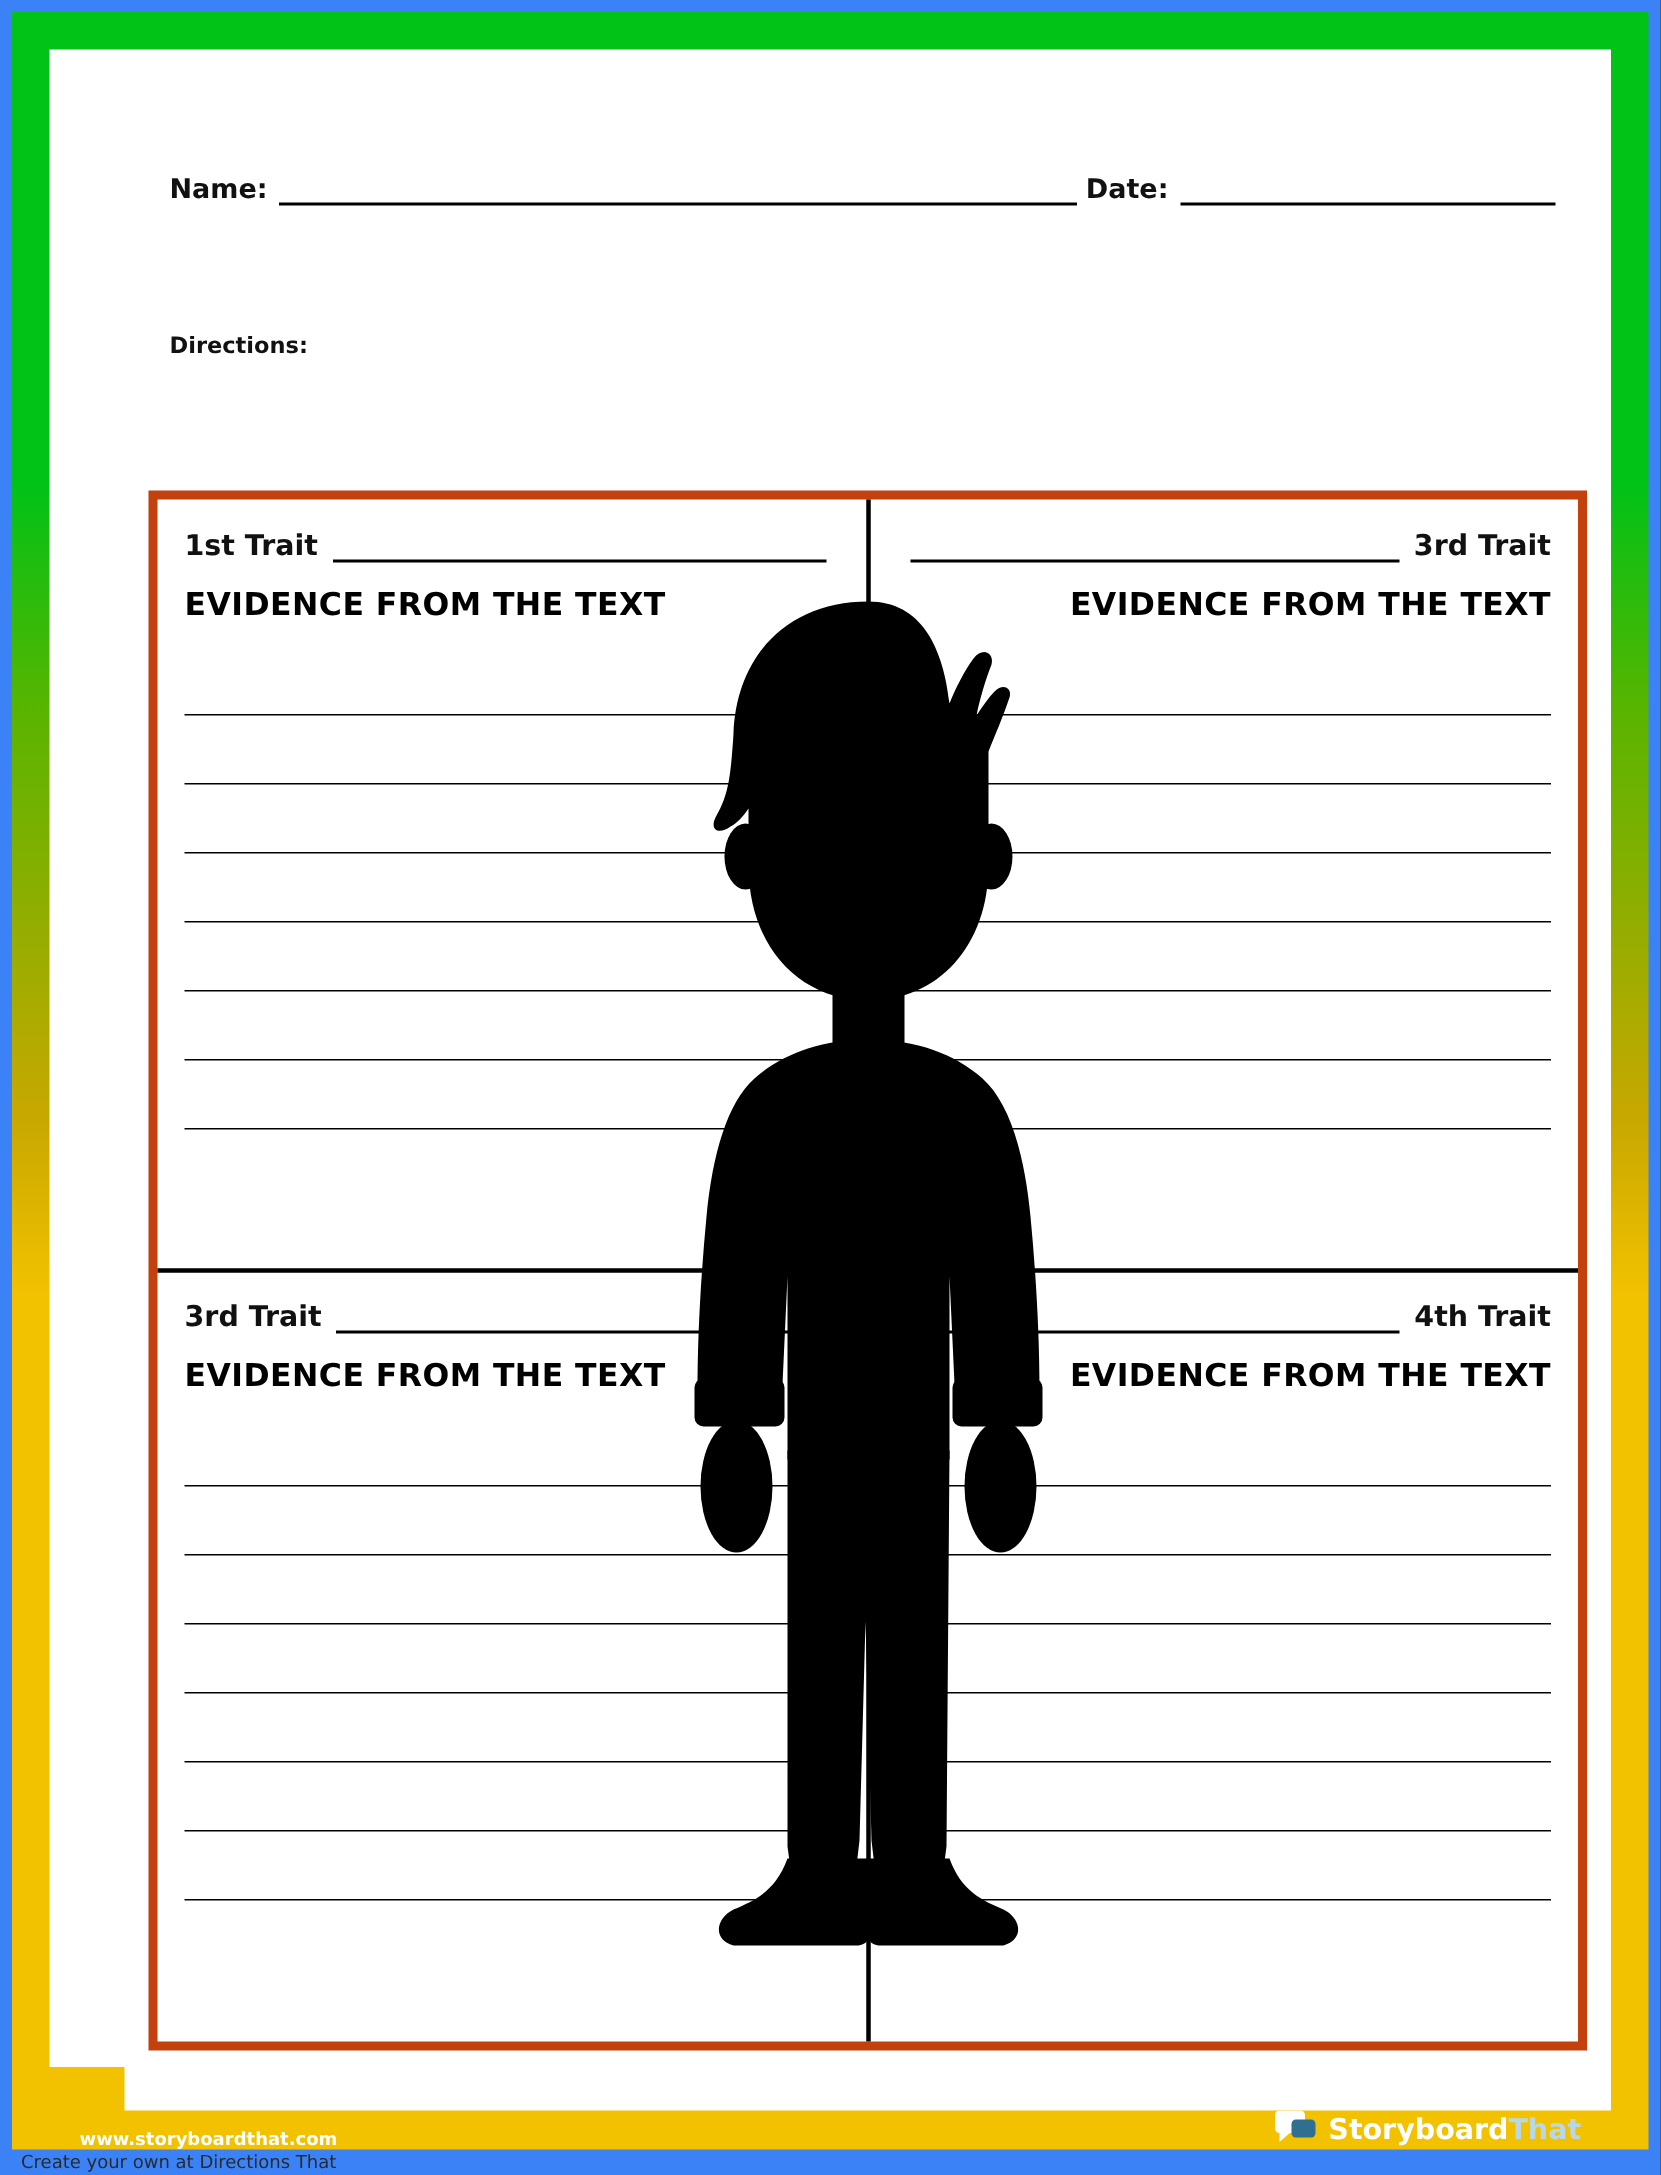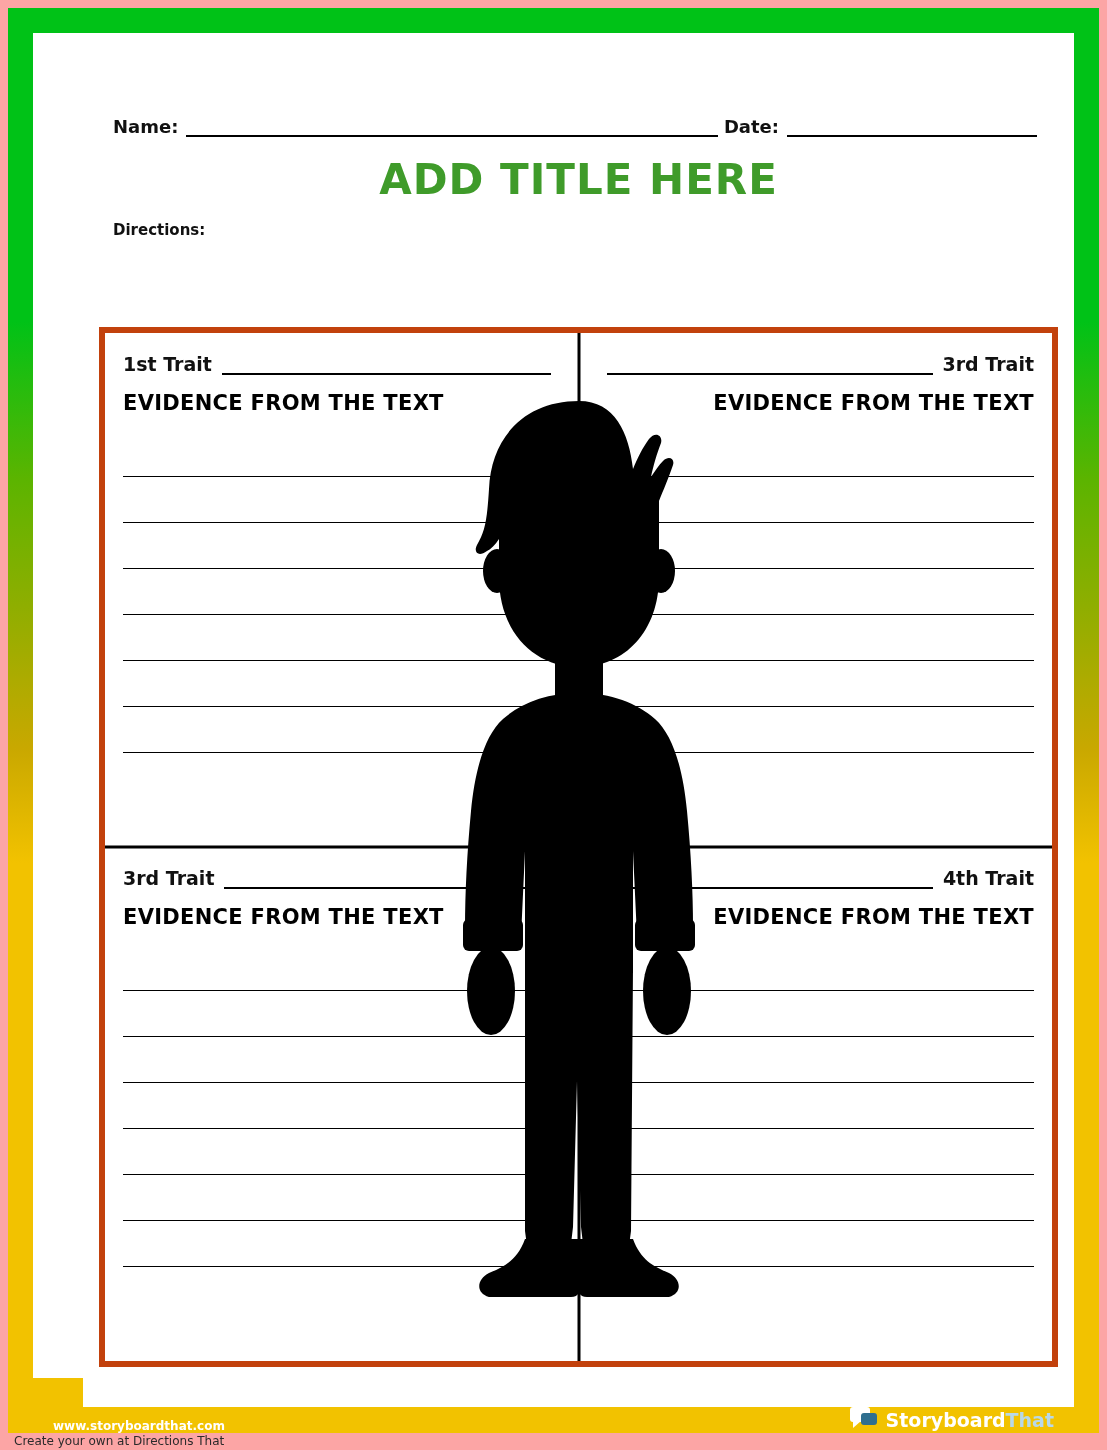--- a/index.html
+++ b/index.html
@@ -12,21 +12,21 @@
     height: 1450px;
     font-family: "DejaVu Sans", sans-serif;
     overflow: hidden;
   }
 
   
   .page {
     position: relative;
     width: 1107px;
     height: 1450px;
-    background: #fca5a5;
+    background: #3b82f6;
     box-sizing: border-box;
   }
 
   .border-outer {
     position: absolute;
     left: 8px;
     top: 8px;
     width: 1091px;
     height: 1425px;
     background: linear-gradient(to bottom,
@@ -265,21 +265,20 @@
 
       <div class="sheet">
 
         <div class="name-row">
           <span class="lbl">Name:</span>
           <span class="rule"></span>
           <span class="lbl">Date:</span>
           <span class="rule short"></span>
         </div>
 
-        <div class="title">ADD TITLE HERE</div>
 
         <div class="directions">Directions:</div>
 
 
         <div class="grid">
           <div class="grid-vline"></div>
           <div class="grid-hline"></div>
 
           <div class="quad q-tl">
             <div class="trait-row">

